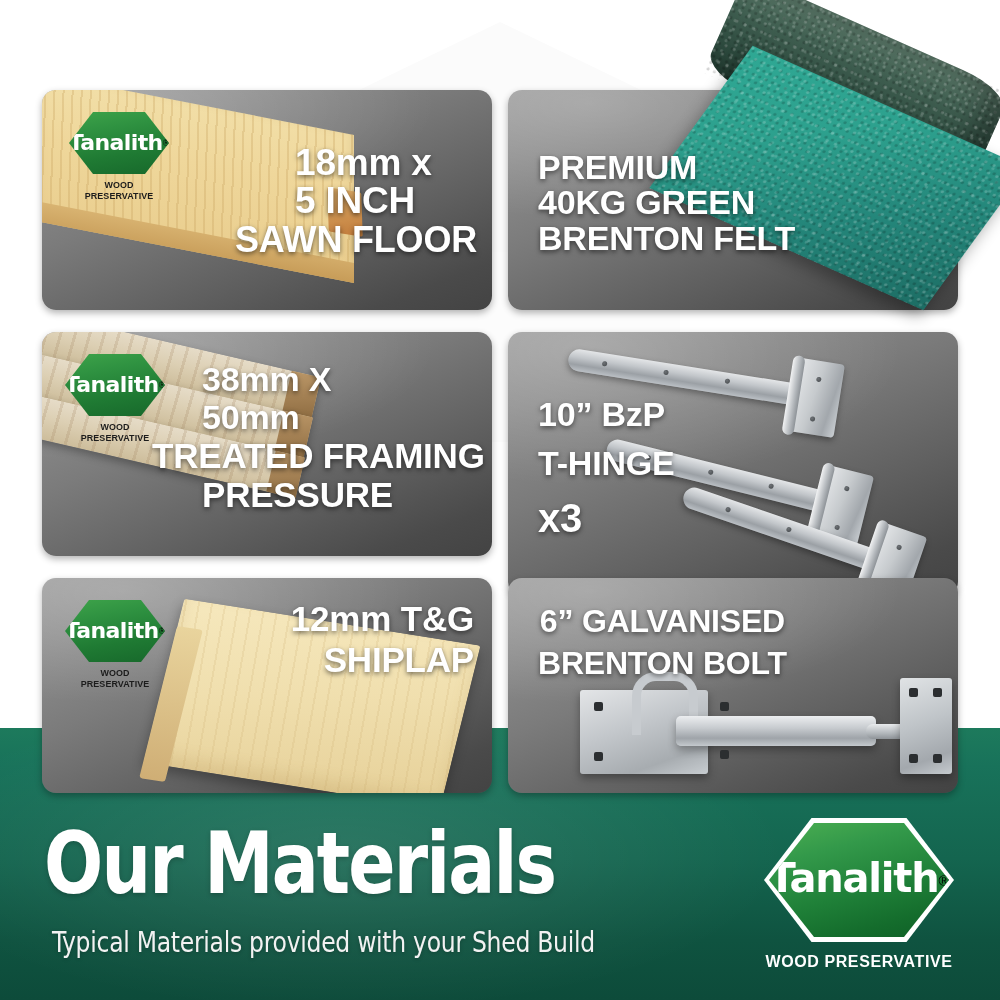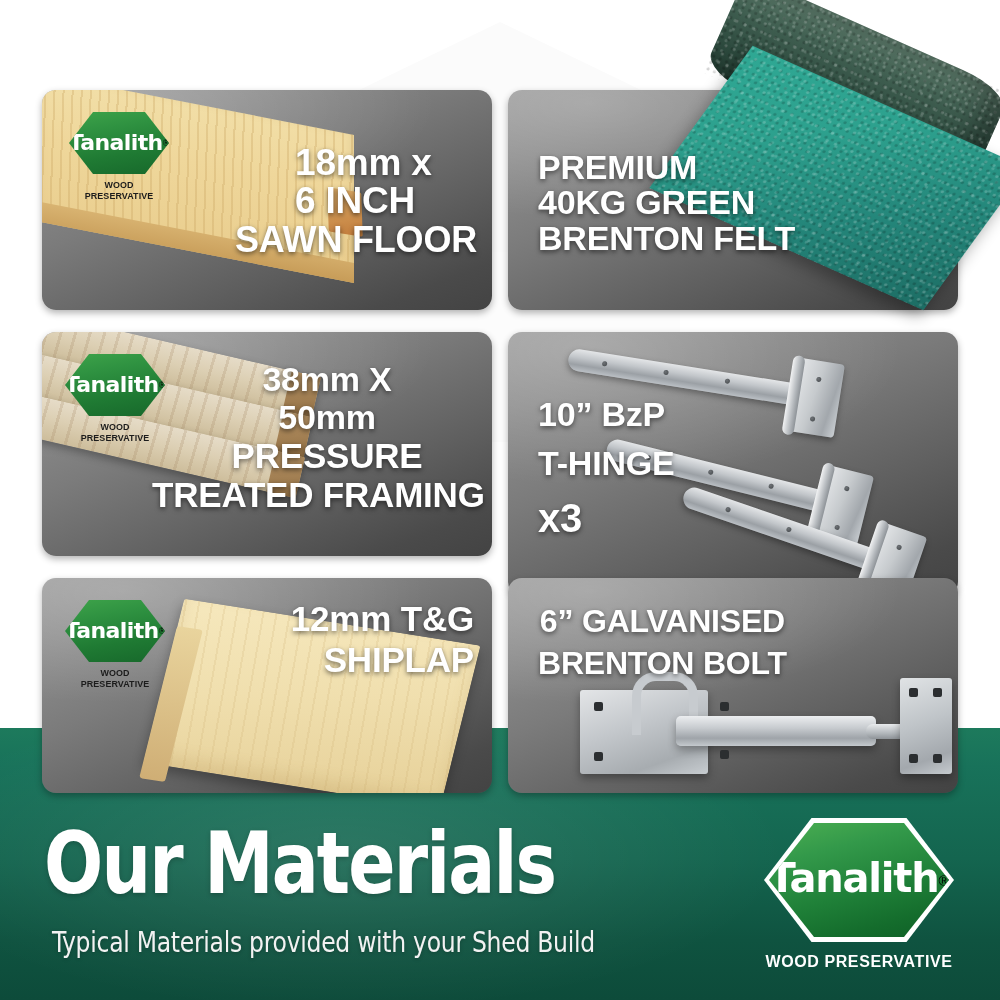--- a/index.html
+++ b/index.html
@@ -267,21 +267,21 @@
       </div>
       <div class="logo-sm" style="left:26px;top:22px;">
         <div class="hex">
           <span class="wordmark">Tanalith</span>
             <span class="reg">®</span>
         </div>
         <div class="subline">WOOD PRESERVATIVE</div>
       </div>
       <div class="caption" style="left:253px;top:54px;font-size:37px;text-align:left;width:182px;">
         <span class="ln">18mm x</span>
-        <span class="ln">6 INCH</span>
+        <span class="ln">5 INCH</span>
         <span class="ln" style="font-size:36px;margin-left:-60px;width:242px;">SAWN FLOOR</span>
       </div>
     </div>
 
     <div class="card c2">
       <div class="cardbg"></div>
       <div class="felt">
         <div class="roll">
             <div class="grain"></div>
           </div>
@@ -311,25 +311,25 @@
             </div>
         </div>
       </div>
       <div class="logo-sm" style="left:22px;top:22px;">
         <div class="hex">
           <span class="wordmark">Tanalith</span>
             <span class="reg">®</span>
         </div>
         <div class="subline">WOOD PRESERVATIVE</div>
       </div>
-      <div class="caption" style="left:160px;top:28px;width:250px;text-align:center;font-size:34px;line-height:1.12;">
+      <div class="caption" style="left:160px;top:28px;width:250px;text-align:left;font-size:34px;line-height:1.12;">
         <span class="ln">38mm X</span>
         <span class="ln">50mm</span>
+        <span class="ln" style="font-size:35px;margin-left:-50px;width:300px;">TREATED FRAMING</span>
         <span class="ln" style="font-size:35px;">PRESSURE</span>
-        <span class="ln" style="font-size:35px;margin-left:-50px;width:300px;">TREATED FRAMING</span>
       </div>
     </div>
 
     <div class="card c4">
       <div class="cardbg"></div>
       <div class="clip">
         <div class="hinges">
           <div class="hinge" style="left:66px;top:-8px;transform:rotate(9deg);">
             <div class="strap" style="left:0;top:24px;width:238px;"></div>
             <div class="leaf" style="left:228px;top:-2px;"></div>

